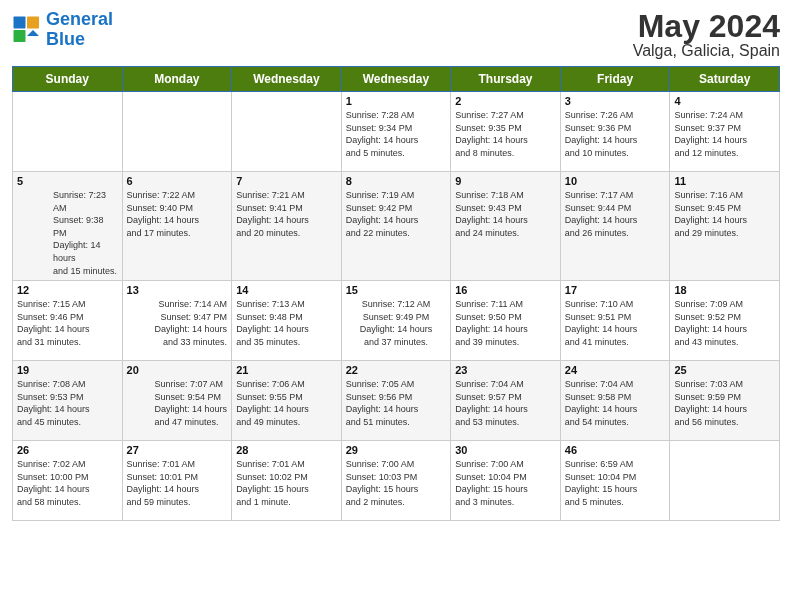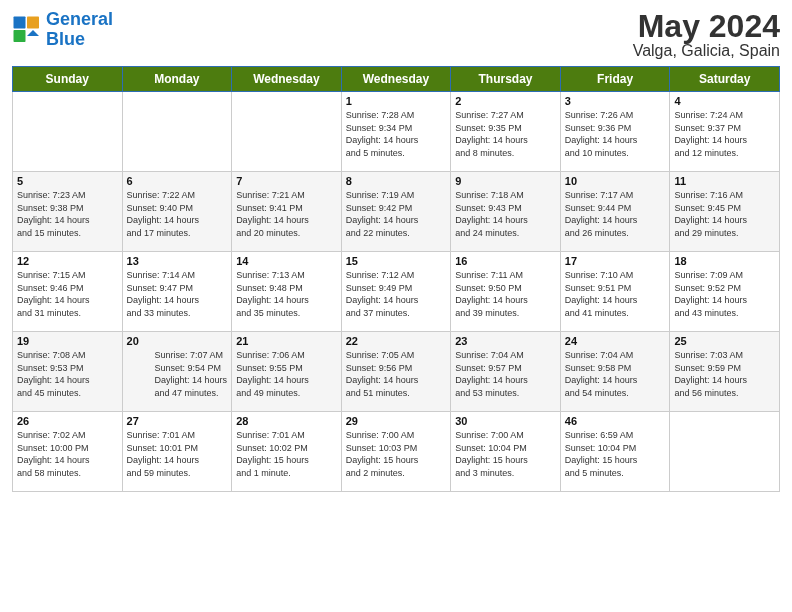--- a/index.html
+++ b/index.html
@@ -161,21 +161,21 @@
             <div class="day-number">4</div>
             <div class="cell-info" style="white-space: pre-line;">Sunrise: 7:24 AM
 Sunset: 9:37 PM
 Daylight: 14 hours
 and 12 minutes.</div>
           </td>
         </tr>
         <tr>
           <td>
             <div class="day-number">5</div>
-            <div class="cell-info" style="white-space: pre-line;">Sunrise: 7:23 AM
+            <div class="cell-info" style="white-space: pre-line; margin-left: 36px;">Sunrise: 7:23 AM
 Sunset: 9:38 PM
 Daylight: 14 hours
 and 15 minutes.</div>
           </td>
           <td>
             <div class="day-number">6</div>
             <div class="cell-info" style="white-space: pre-line;">Sunrise: 7:22 AM
 Sunset: 9:40 PM
 Daylight: 14 hours
 and 17 minutes.</div>
@@ -219,35 +219,35 @@
         <tr>
           <td>
             <div class="day-number">12</div>
             <div class="cell-info" style="white-space: pre-line;">Sunrise: 7:15 AM
 Sunset: 9:46 PM
 Daylight: 14 hours
 and 31 minutes.</div>
           </td>
           <td>
             <div class="day-number">13</div>
-            <div class="cell-info" style="white-space: pre-line;">Sunrise: 7:14 AM
+            <div class="cell-info" style="white-space: pre-line; text-align: right;">Sunrise: 7:14 AM
 Sunset: 9:47 PM
 Daylight: 14 hours
 and 33 minutes.</div>
           </td>
           <td>
             <div class="day-number">14</div>
             <div class="cell-info" style="white-space: pre-line;">Sunrise: 7:13 AM
 Sunset: 9:48 PM
 Daylight: 14 hours
 and 35 minutes.</div>
           </td>
           <td>
             <div class="day-number">15</div>
-            <div class="cell-info" style="white-space: pre-line;">Sunrise: 7:12 AM
+            <div class="cell-info" style="white-space: pre-line; text-align: center;">Sunrise: 7:12 AM
 Sunset: 9:49 PM
 Daylight: 14 hours
 and 37 minutes.</div>
           </td>
           <td>
             <div class="day-number">16</div>
             <div class="cell-info" style="white-space: pre-line;">Sunrise: 7:11 AM
 Sunset: 9:50 PM
 Daylight: 14 hours
 and 39 minutes.</div>

